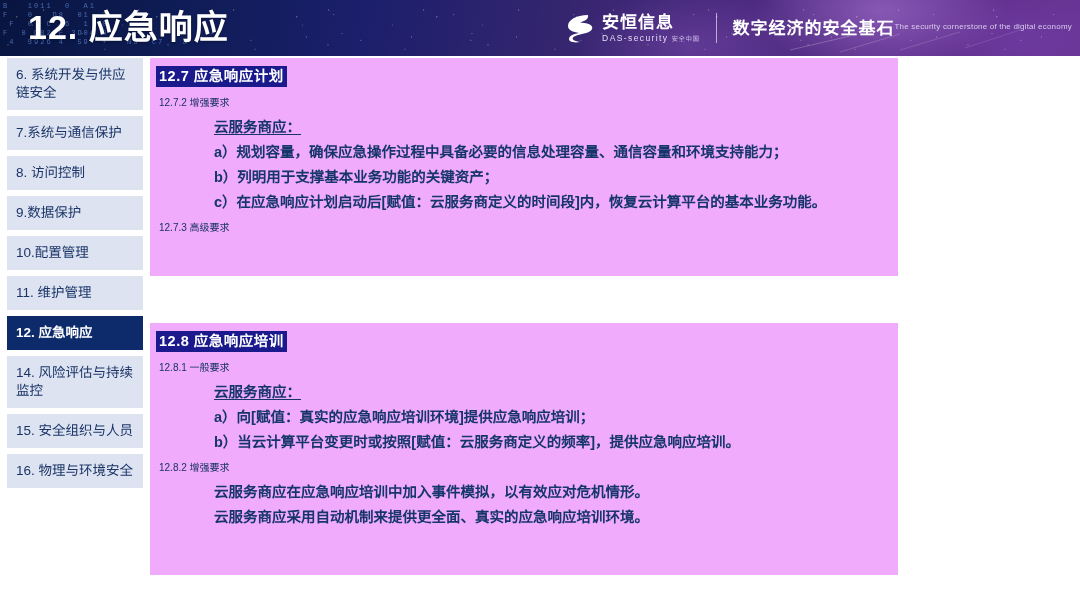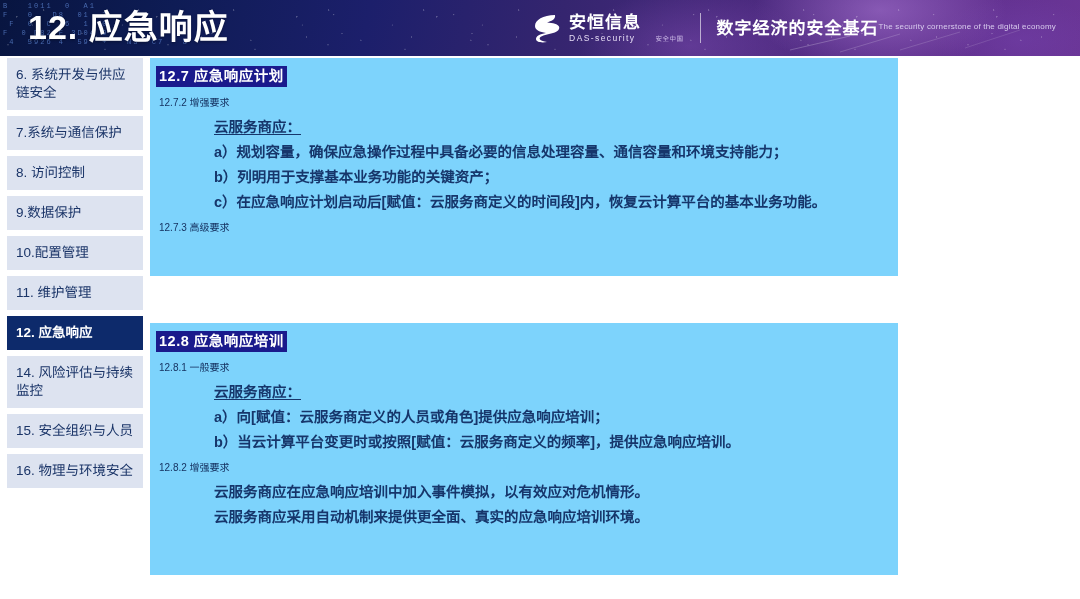--- a/index.html
+++ b/index.html
@@ -49,27 +49,27 @@
   }
   .slide-title{
     position:absolute;left:28px;top:4px;
     font-size:34px;font-weight:bold;color:#ffffff;
     letter-spacing:1px;line-height:46px;
     text-shadow:0 1px 3px rgba(0,0,0,.35);
   }
 
   
   .logo-wrap{
-    position:absolute;right:24px;top:6px;height:44px;
+    position:absolute;right:8px;top:6px;height:44px;
     display:flex;align-items:center;gap:8px;
   }
   .logo-mark{width:30px;height:32px;flex:0 0 auto;}
   .logo-cn-block{display:flex;flex-direction:column;justify-content:center;}
   .logo-cn{font-size:17px;font-weight:bold;color:#fff;letter-spacing:1px;line-height:19px;}
-  .logo-en-row{display:flex;align-items:baseline;gap:20px;margin-top:1px;}
+  .logo-en-row{display:flex;align-items:baseline;gap:3px;margin-top:1px;}
   .logo-en{font-size:8.5px;color:#e6dcf5;letter-spacing:1.4px;line-height:10px;}
   .logo-en-cn{font-size:6.5px;color:#cbb9e6;letter-spacing:.5px;line-height:10px;}
   .logo-div{width:1px;height:30px;background:rgba(255,255,255,.6);margin:0 8px;}
   .tag-block{display:flex;flex-direction:row;justify-content:center;}
   .tag-cn{font-size:17px;font-weight:bold;color:#fff;letter-spacing:1px;line-height:19px;}
   .tag-en{font-size:8px;color:#d9ccee;letter-spacing:.2px;line-height:11px;margin-top:2px;}
 
   
   .sidebar{
     position:absolute;left:7px;top:58px;width:136px;
@@ -91,21 +91,21 @@
     background:#0d2a6b;
     color:#ffffff;
     font-weight:bold;
   }
 
   
   .content{
     position:absolute;left:150px;top:58px;width:916px;
   }
   .panel{
-    background:#7dd3fc;
+    background:#f0abfc;
     padding:8px 10px 10px 6px;
     box-sizing:border-box;
     width:748px;
   }
   .panel.p1{height:218px;}
   .panel.p2{margin-top:47px;height:252px;}
 
   .sec-head{
     display:inline-block;
     background:#1a1a8c;
@@ -195,20 +195,20 @@
     <div class="para item">a）规划容量，确保应急操作过程中具备必要的信息处理容量、通信容量和环境支持能力；</div>
     <div class="para item">b）列明用于支撑基本业务功能的关键资产；</div>
     <div class="para item">c）在应急响应计划启动后[赋值：云服务商定义的时间段]内，恢复云计算平台的基本业务功能。</div>
     <div class="sub-head">12.7.3 高级要求</div>
   </div>
 
   <div class="panel p2">
     <div class="sec-head">12.8 应急响应培训</div>
     <div class="sub-head">12.8.1 一般要求</div>
     <div class="para ul"><span class="u">云服务商应：</span></div>
-    <div class="para item">a）向[赋值：云服务商定义的人员或角色]提供应急响应培训；</div>
+    <div class="para item">a）向[赋值：真实的应急响应培训环境]提供应急响应培训；</div>
     <div class="para item">b）当云计算平台变更时或按照[赋值：云服务商定义的频率]，提供应急响应培训。</div>
     <div class="sub-head">12.8.2 增强要求</div>
     <div class="para">云服务商应在应急响应培训中加入事件模拟，以有效应对危机情形。</div>
     <div class="para">云服务商应采用自动机制来提供更全面、真实的应急响应培训环境。</div>
   </div>
 
 </div>
 
 </body></html>

